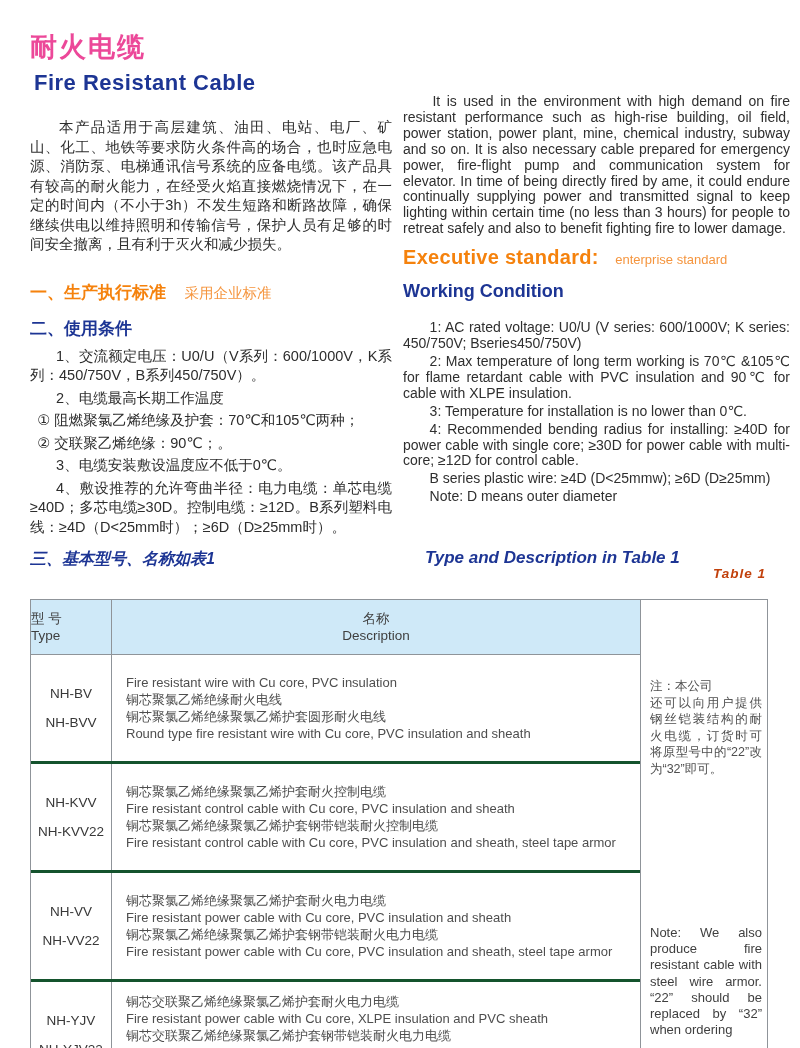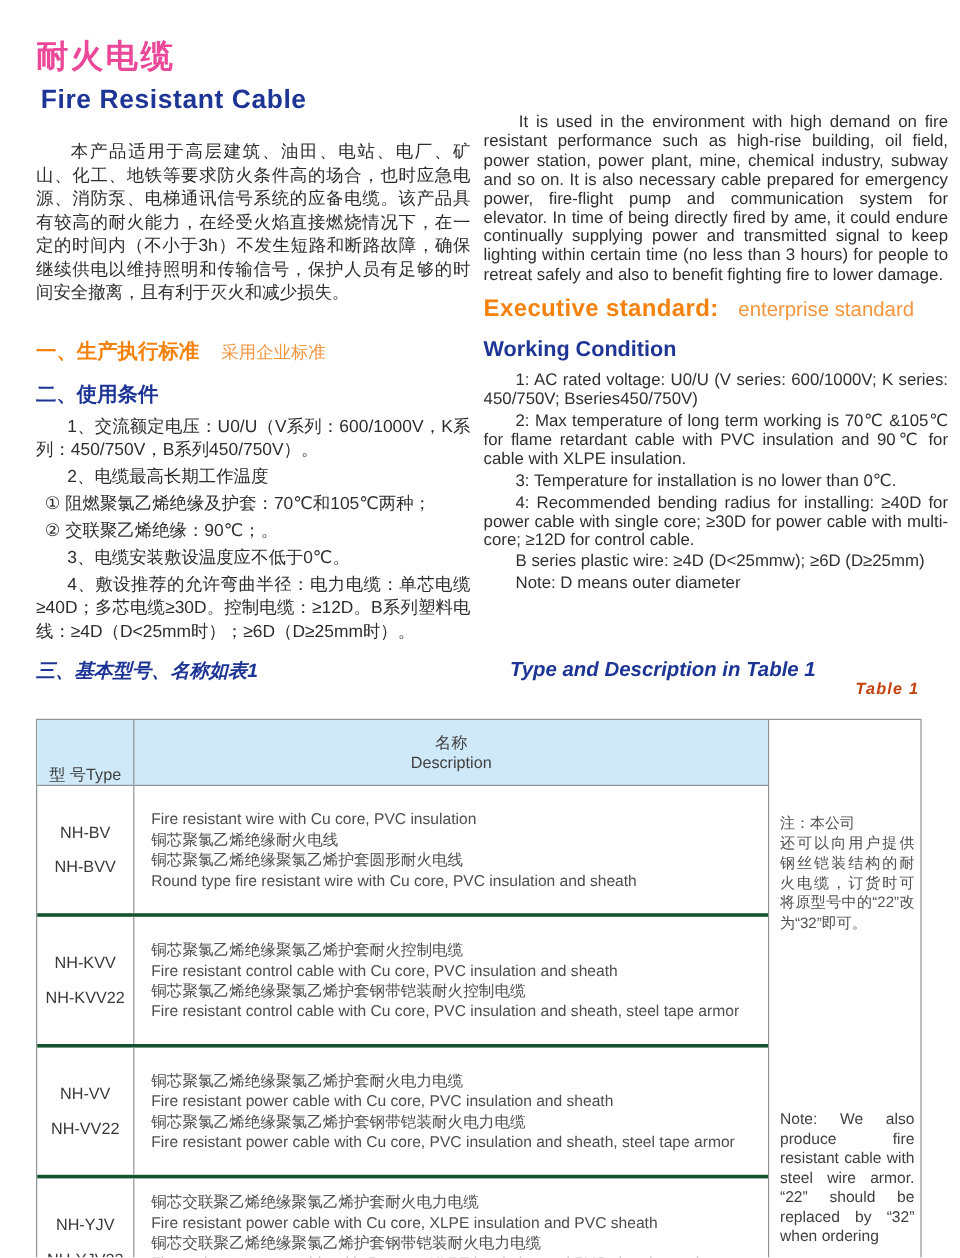--- a/index.html
+++ b/index.html
@@ -25,37 +25,37 @@
 
   .zh-list{margin-top:7px;}
   .zh-list p{margin:0 0 3px 0;}
   .ind-b{text-indent:1.8em;}
   .ind-s{text-indent:0.5em;}
 
   .en-body{font-size:14px;line-height:15.9px;color:#2f2f2f;text-align:justify;margin:0;}
   .intro-en{text-indent:2.1em;}
   .exec-line{margin-top:9px;white-space:nowrap;}
   .exec-orange{font-size:20px;font-weight:bold;color:#f5820d;letter-spacing:0.3px;}
-  .exec-orange-note{font-size:17px;color:#f5953e;margin-left:12px;}
+  .exec-orange-note{font-size:13px;color:#f5953e;margin-left:12px;}
   .sec-navy-en{margin-top:12px;font-size:18px;font-weight:bold;color:#1d3594;}
-  .en-list{margin-top:7px;}
+  .en-list{margin-top:18px;}
   .en-list p{margin:0 0 2px 0;text-indent:1.9em;}
 
   
   .table-headings{position:relative;margin:8px 0 21px 30px;width:738px;height:30px;font-style:italic;}
   .th-zh{position:absolute;left:0;top:1px;font-size:16px;font-weight:bold;color:#1d3594;}
   .th-en{position:absolute;left:395px;top:0;font-size:17px;font-weight:bold;color:#1d3594;}
   .th-label{position:absolute;right:2px;bottom:-3px;font-size:13.5px;font-weight:bold;color:#c2410c;letter-spacing:1px;}
 
   
   .cable-table{margin-left:30px;width:736px;border:1px solid #8f9499;display:flex;background:#fff;}
   .t-main{width:609px;flex:none;display:flex;flex-direction:column;}
   .t-header{height:54px;background:#cfe9f8;border-bottom:1px solid #8f9499;display:flex;}
-  .t-h-type{width:80px;flex:none;border-right:1px solid #8f9499;display:flex;flex-direction:row;
-            align-items:flex-end;justify-content:center;font-size:13.5px;color:#3f3f3f;line-height:17px;}
+  .t-h-type{width:80px;flex:none;border-right:1px solid #8f9499;display:flex;flex-direction:column;
+            align-items:flex-start;justify-content:center;font-size:13.5px;color:#3f3f3f;line-height:17px;}
   .t-h-desc{flex:1;display:flex;flex-direction:column;align-items:center;justify-content:center;
             font-size:13.5px;color:#3f3f3f;line-height:17px;}
   .t-row{display:flex;border-bottom:3px solid #14532d;height:106px;}
   .t-row:last-child{border-bottom:none;}
   .t-type{width:80px;flex:none;border-right:1px solid #8f9499;display:flex;flex-direction:column;
           align-items:center;justify-content:center;row-gap:14px;font-size:13.5px;color:#383838;}
   .t-desc{flex:1;display:flex;flex-direction:column;justify-content:center;padding-left:14px;padding-right:6px;}
   .t-desc div{font-size:13px;line-height:17px;color:#4e4e4e;}
   .t-notes{flex:1;border-left:1px solid #8f9499;padding:78px 5px 0 9px;}
   .note-zh{font-size:12.5px;line-height:16.5px;color:#4e4e4e;text-align:justify;}

